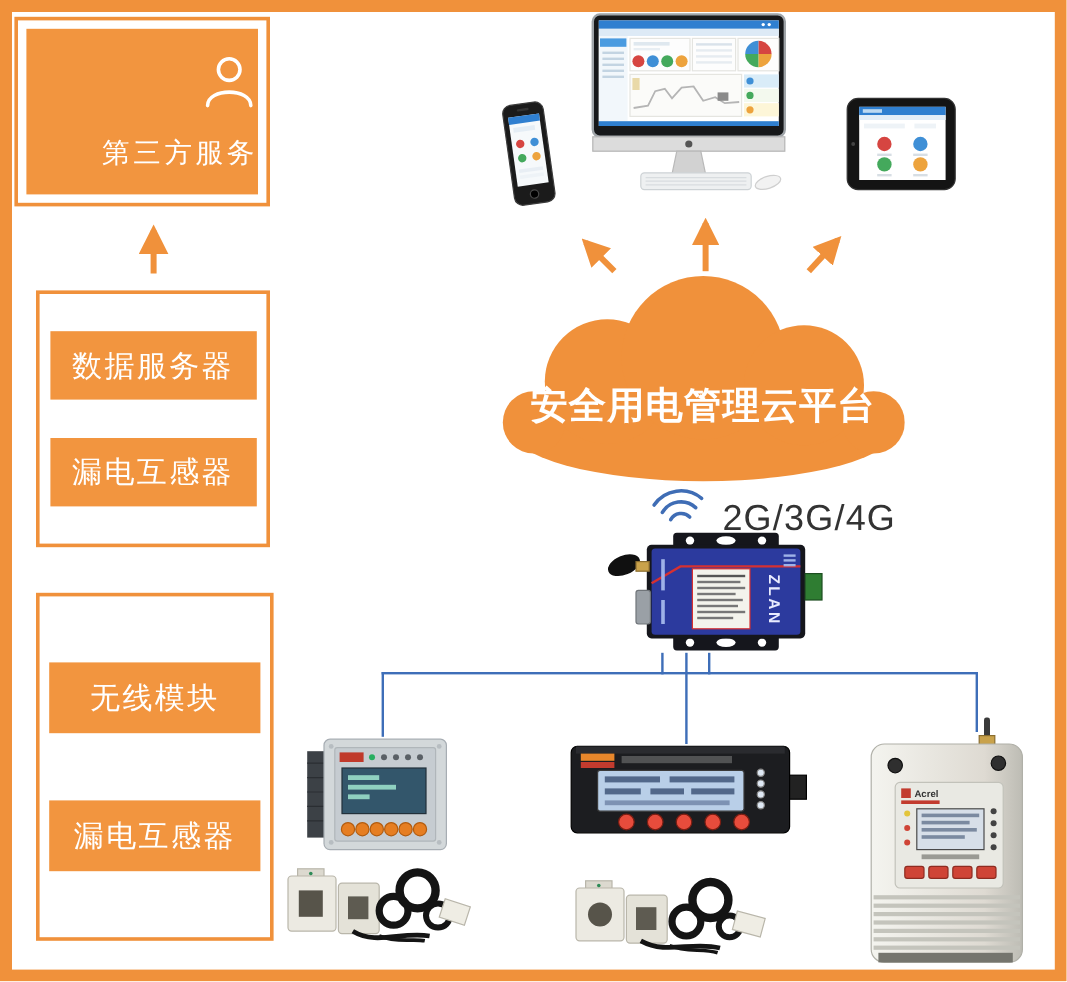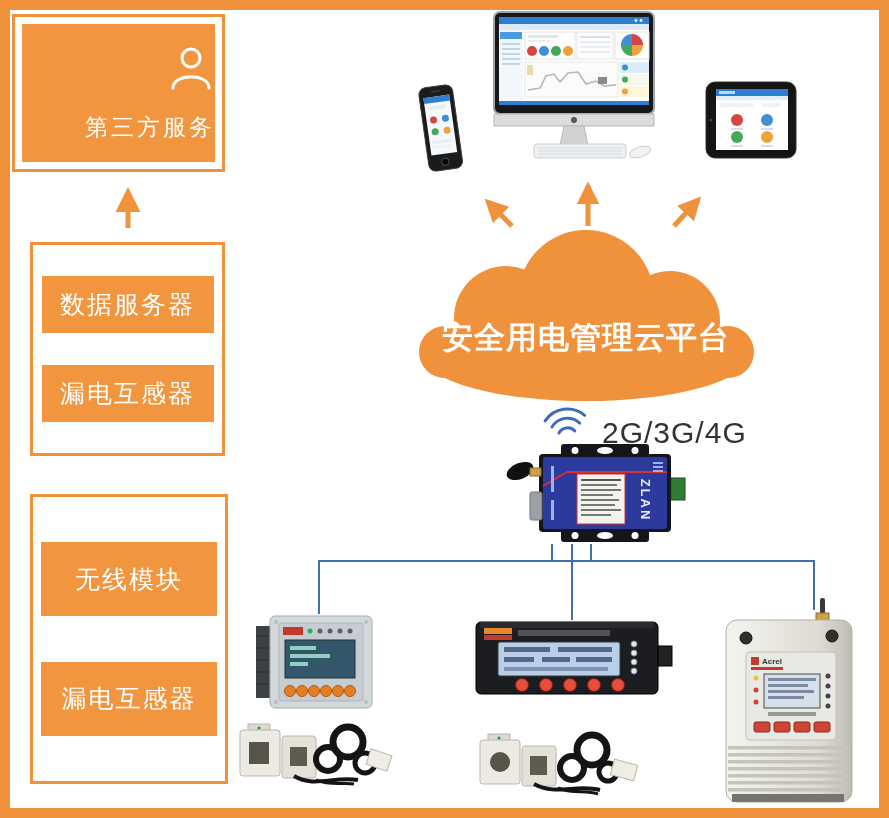--- a/index.html
+++ b/index.html
@@ -13,21 +13,21 @@
   
   .tp-box{left:12px;top:14px;width:213px;height:158px;border:3px solid #f0913b;background:#fff;padding:7px;box-sizing:border-box;}
   .tp-inner{width:100%;height:100%;background:#f2953f;display:flex;flex-direction:column;align-items:flex-end;justify-content:center;gap:20px;}
   .tp-label{color:#fff;font-size:23px;letter-spacing:3px;}
 
   .group-box{border:3px solid #f0913b;background:#fff;box-sizing:border-box;display:flex;flex-direction:column;justify-content:space-evenly;align-items:center;}
   .srv-group{left:30px;top:242px;width:195px;height:214px;}
   .sensor-group{left:30px;top:494px;width:198px;height:290px;}
   .orange-item{width:172px;background:#f2953f;color:#fff;display:flex;align-items:center;justify-content:center;font-size:25px;letter-spacing:2px;}
   .srv-group .orange-item{height:57px;}
-  .sensor-group .orange-item{width:176px;height:74px;}
+  .sensor-group .orange-item{width:176px;height:59px;}
 
   
   .net-label{left:602px;top:398px;font-size:30px;color:#333;letter-spacing:1px;margin-top:18px;}
 
   
   .bline{background:#3e6eb8;position:absolute;z-index:5;}
 
   .cloud-text{font-family:"Liberation Sans","DejaVu Sans",sans-serif;}
 </style>
 </head>

